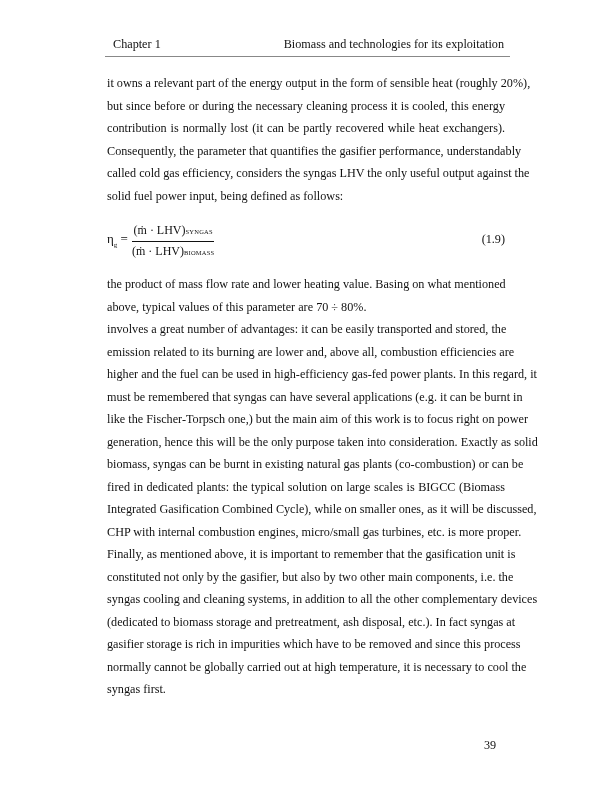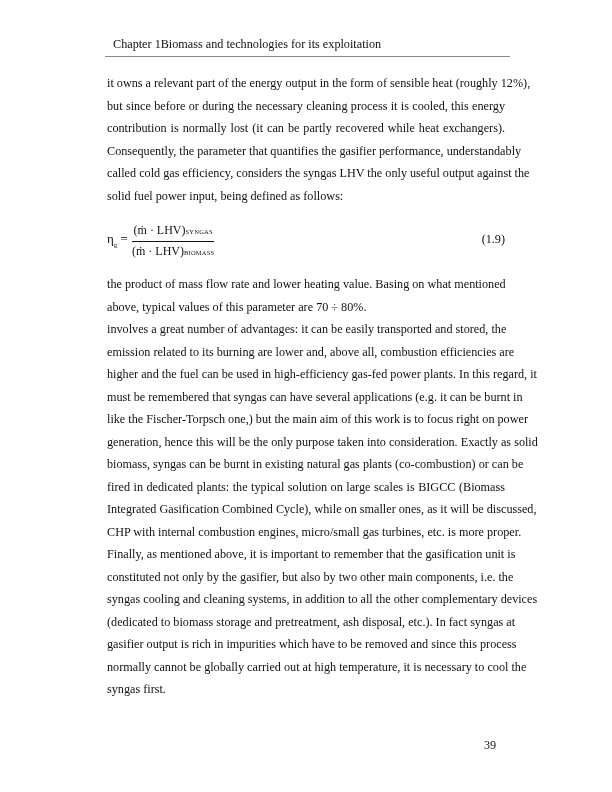--- a/index.html
+++ b/index.html
@@ -3,21 +3,21 @@
   <meta charset="utf-8">
   <style>
     html, body { margin: 0; padding: 0; }
     body {
       width: 612px; height: 792px; background: #ffffff; position: relative;
       font-family: "Liberation Serif", "DejaVu Serif", serif; color: #111;
       overflow: hidden;
     }
     .header {
       position: absolute; left: 113px; top: 37px; width: 391px;
-      font-size: 12.2px; display: flex; 
+      font-size: 12.2px; display: flex; justify-content: space-between;
     }
     .rule {
       position: absolute; left: 105px; top: 56px; width: 405px; height: 0;
       border-top: 1px solid #888;
     }
     .body {
       position: absolute; left: 107px; top: 72px; width: 398px;
       font-size: 12.2px; line-height: 22.5px;
     }
     .line {
@@ -45,21 +45,21 @@
 </head>
 <body>
 
 <div class="header">
   <span>Chapter 1</span>
   <span>Biomass and technologies for its exploitation</span>
 </div>
 <div class="rule"></div>
 
 <div class="body">
-  <span class="line">it owns a relevant part of the energy output in the form of sensible heat (roughly 12%),</span>
+  <span class="line">it owns a relevant part of the energy output in the form of sensible heat (roughly 20%),</span>
   <span class="line">but since before or during the necessary cleaning process it is cooled, this energy</span>
   <span class="line">contribution is normally lost (it can be partly recovered while heat exchangers).</span>
   <span class="line">Consequently, the parameter that quantifies the gasifier performance, understandably</span>
   <span class="line">called cold gas efficiency, considers the syngas LHV the only useful output against the</span>
   <span class="line last">solid fuel power input, being defined as follows:</span>
 </div>
 
 <div class="equation">
   <span class="eq-lhs"><span>η</span><sub>g</sub> <span>=</span></span>
   <span class="eq-frac">
@@ -80,18 +80,18 @@
   <span class="line">like the Fischer-Torpsch one,) but the main aim of this work is to focus right on power</span>
   <span class="line">generation, hence this will be the only purpose taken into consideration. Exactly as solid</span>
   <span class="line">biomass, syngas can be burnt in existing natural gas plants (co-combustion) or can be</span>
   <span class="line">fired in dedicated plants: the typical solution on large scales is BIGCC (Biomass</span>
   <span class="line">Integrated Gasification Combined Cycle), while on smaller ones, as it will be discussed,</span>
   <span class="line last">CHP with internal combustion engines, micro/small gas turbines, etc. is more proper.</span>
   <span class="line">Finally, as mentioned above, it is important to remember that the gasification unit is</span>
   <span class="line">constituted not only by the gasifier, but also by two other main components, i.e. the</span>
   <span class="line">syngas cooling and cleaning systems, in addition to all the other complementary devices</span>
   <span class="line">(dedicated to biomass storage and pretreatment, ash disposal, etc.). In fact syngas at</span>
-  <span class="line">gasifier output is rich in impurities which have to be removed and since this process</span>
+  <span class="line">gasifier storage is rich in impurities which have to be removed and since this process</span>
   <span class="line">normally cannot be globally carried out at high temperature, it is necessary to cool the</span>
   <span class="line last">syngas first.</span>
 </div>
 
 <div class="page-number">39</div>
 
 </body></html>

